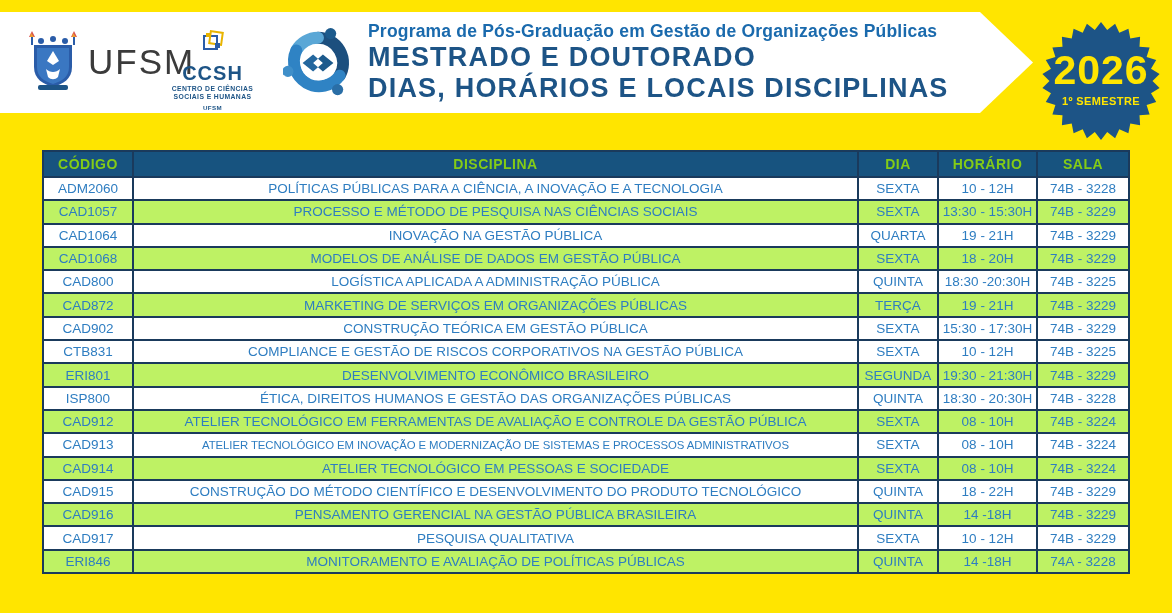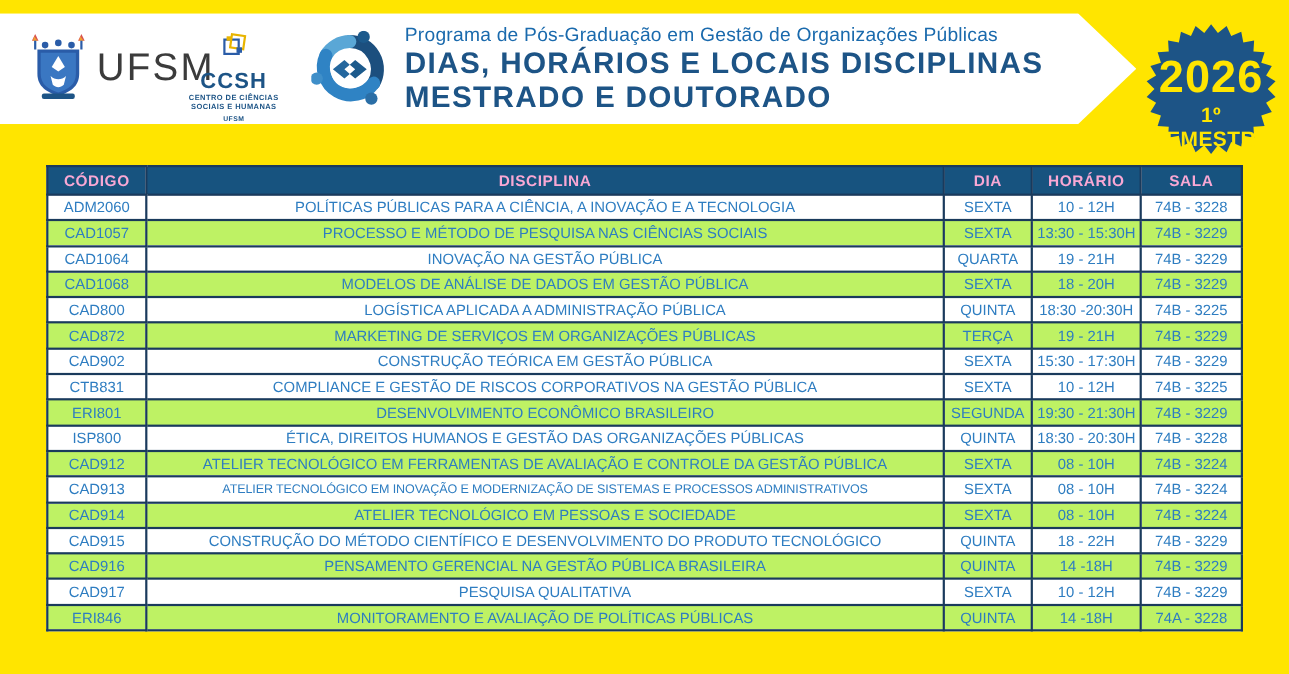--- a/index.html
+++ b/index.html
@@ -10,38 +10,38 @@
   .banner{position:absolute;left:0;top:12px;width:1033px;height:101px;background:#FFFFFF;
           clip-path:polygon(0 0,980px 0,100% 50%,980px 100%,0 100%);}
   .ufsm-logo{position:absolute;left:26px;top:16px;height:68px;display:flex;align-items:center;gap:8px;}
   .ufsm-text{font-size:35px;color:#3b3b3b;letter-spacing:2px;font-weight:400;}
   .ccsh-logo{position:absolute;left:160px;top:18px;width:105px;text-align:center;color:#1D5486;}
   .ccsh-acronym{font-size:20px;letter-spacing:1px;margin-top:2px;font-weight:700;}
   .ccsh-line{font-size:6.8px;letter-spacing:.4px;line-height:8px;font-weight:700;}
   .ccsh-tiny{font-size:6.2px;margin-top:3px;font-weight:700;}
   .program-logo{position:absolute;left:283px;top:16px;}
   .titles{position:absolute;left:368px;top:9px;}
-  .program-name{font-size:17.5px;font-weight:400;color:#1A6AAD;letter-spacing:.2px;}
+  .program-name{font-size:17.5px;font-weight:700;color:#1A6AAD;letter-spacing:.2px;}
   .main-title{font-size:27px;font-weight:800;color:#1D5486;letter-spacing:1.2px;line-height:31px;}
   .main-title:first-of-type{margin-top:4px;}
 
   
   .badge{position:absolute;left:1041px;top:21px;width:120px;height:120px;}
   .badge svg{position:absolute;left:0;top:0;}
   .badge-year{position:absolute;left:0;top:26px;width:120px;text-align:center;
               font-size:41px;font-weight:800;color:#FFE500;letter-spacing:1px;}
   .badge-sem{position:absolute;left:0;top:74px;width:120px;text-align:center;
-             font-size:19px;font-weight:800;color:#FFE500;letter-spacing:.4px;}
+             font-size:11px;font-weight:800;color:#FFE500;letter-spacing:.4px;}
 
   
   table.schedule{position:absolute;left:42px;top:150px;width:1086px;border-collapse:collapse;
                  table-layout:fixed;background:#FFFFFF;}
   .schedule th,.schedule td{border:2px solid #1A3A5C;text-align:center;vertical-align:middle;
                  padding:0 3px;overflow:hidden;white-space:nowrap;}
-  .schedule th{background:#17537F;color:#f9a8d4;font-size:14px;font-weight:700;
+  .schedule th{background:#17537F;color:#84cc16;font-size:14px;font-weight:700;
                letter-spacing:.5px;height:24px;}
   .schedule td{color:#2E7DC1;font-size:13.5px;height:21.3px;}
   .schedule td.condensed{font-size:11.4px;letter-spacing:-.1px;}
   .schedule tr.alt td{background:#bef264;}
   .col-code{width:90px;} .col-disc{width:725px;} .col-day{width:80px;}
   .col-time{width:99px;} .col-room{width:92px;}
 </style>
 </head>
 <body>
 
@@ -92,22 +92,22 @@
     <circle cx="68" cy="8" r="8" fill="#1c5a8c"></circle>
     <circle cx="7" cy="62" r="8" fill="#3f8fc9"></circle>
     <circle cx="78" cy="88" r="8" fill="#2a6ea6"></circle>
     <circle cx="50" cy="50" r="25" fill="#ffffff"></circle>
     <polygon points="28,50 43,38 50,44 43,50 50,56 43,62" fill="#24679e"></polygon>
     <polygon points="72,50 57,38 50,44 57,50 50,56 57,62" fill="#1c5a8c"></polygon>
   </svg>
 
   <div class="titles">
     <div class="program-name">Programa de Pós-Graduação em Gestão de Organizações Públicas</div>
+    <div class="main-title">MESTRADO E DOUTORADO</div>
     <div class="main-title">DIAS, HORÁRIOS E LOCAIS DISCIPLINAS</div>
-    <div class="main-title">MESTRADO E DOUTORADO</div>
   </div>
 </div>
 
 <div class="badge">
   <svg width="120" height="120" viewBox="0 0 120 120">
     <polygon id="starpoly" fill="#1D5486" points="60.0,1.0 66.2,8.9 74.1,2.7 78.3,11.8 87.4,7.8 89.3,17.6 99.1,15.8 98.5,25.8 108.6,26.5 105.6,36.1 115.2,39.1 110.0,47.7 118.6,52.9 111.5,60.0 118.6,67.1 110.0,72.3 115.2,80.9 105.6,83.9 108.6,93.5 98.5,94.2 99.1,104.2 89.3,102.4 87.4,112.2 78.3,108.2 74.1,117.3 66.2,111.1 60.0,119.0 53.8,111.1 45.9,117.3 41.7,108.2 32.6,112.2 30.7,102.4 20.9,104.2 21.5,94.2 11.4,93.5 14.4,83.9 4.8,80.9 10.0,72.3 1.4,67.1 8.5,60.0 1.4,52.9 10.0,47.7 4.8,39.1 14.4,36.1 11.4,26.5 21.5,25.8 20.9,15.8 30.7,17.6 32.6,7.8 41.7,11.8 45.9,2.7 53.8,8.9"></polygon>
   </svg>
   <div class="badge-year">2026</div>
   <div class="badge-sem">1º SEMESTRE</div>
 </div>

